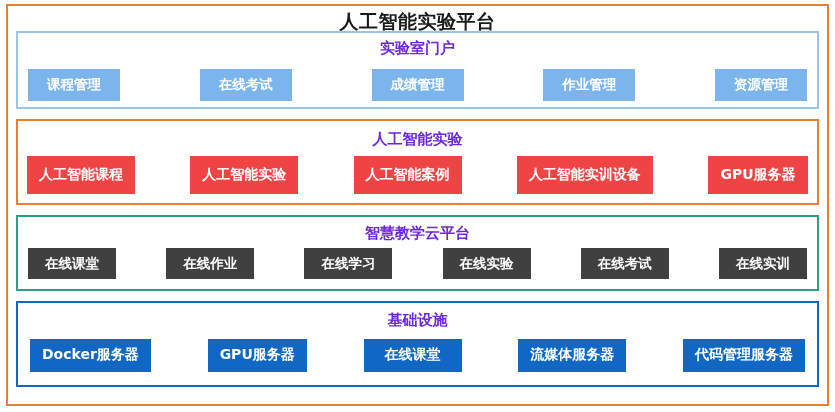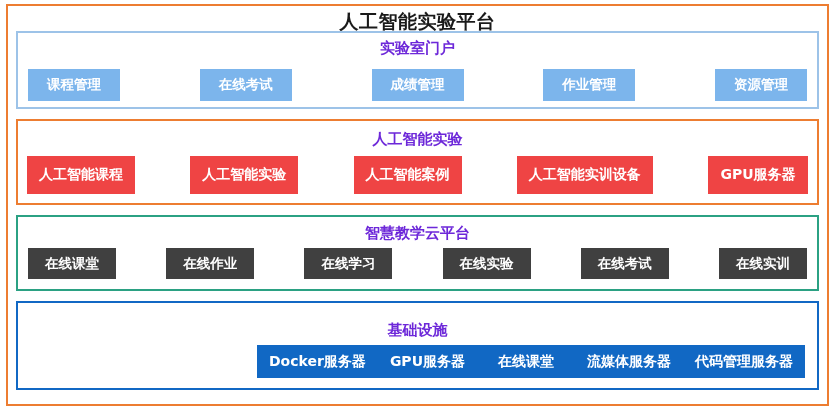--- a/index.html
+++ b/index.html
@@ -68,21 +68,21 @@
     flex: 0 0 auto;
     text-align: center;
     font-size: 15px;
     font-weight: bold;
     color: #6d28d9;
     line-height: 1;
     padding-top: 8px;
     padding-bottom: 6px;
   }
   .layer.resource .layer-title { padding-top: 11px; padding-bottom: 8px; }
-  .layer.infra .layer-title { padding-top: 20px; padding-bottom: 7px; }
+  .layer.infra .layer-title { padding-top: 10px; padding-bottom: 7px; }
   .layer.cloud .layer-title { padding-top: 9px; padding-bottom: 5px; }
 
   .chip-row {
     flex: 1 1 auto;
     display: flex;
     align-items: center;
     justify-content: space-between;
     padding: 0 10px 6px 10px;
     box-sizing: border-box;
   }
@@ -130,21 +130,21 @@
   .layer.cloud .chip-row { padding: 0 10px 8px 10px; }
 
   
   .layer.infra .chip {
     background: #1168C4;
     height: 33px;
     font-size: 14px;
     padding: 0 12px;
     min-width: 98px;
   }
-  .layer.infra .chip-row { padding: 0 12px 10px 12px; justify-content: flex-end; }
+  .layer.infra .chip-row { padding: 0 12px 10px 12px; }
 </style>
 </head>
 <body>
 
 <div id="platform-frame">
 
   <div id="platform-title">人工智能实验平台</div>
 
   <div id="layer-stack">
 

